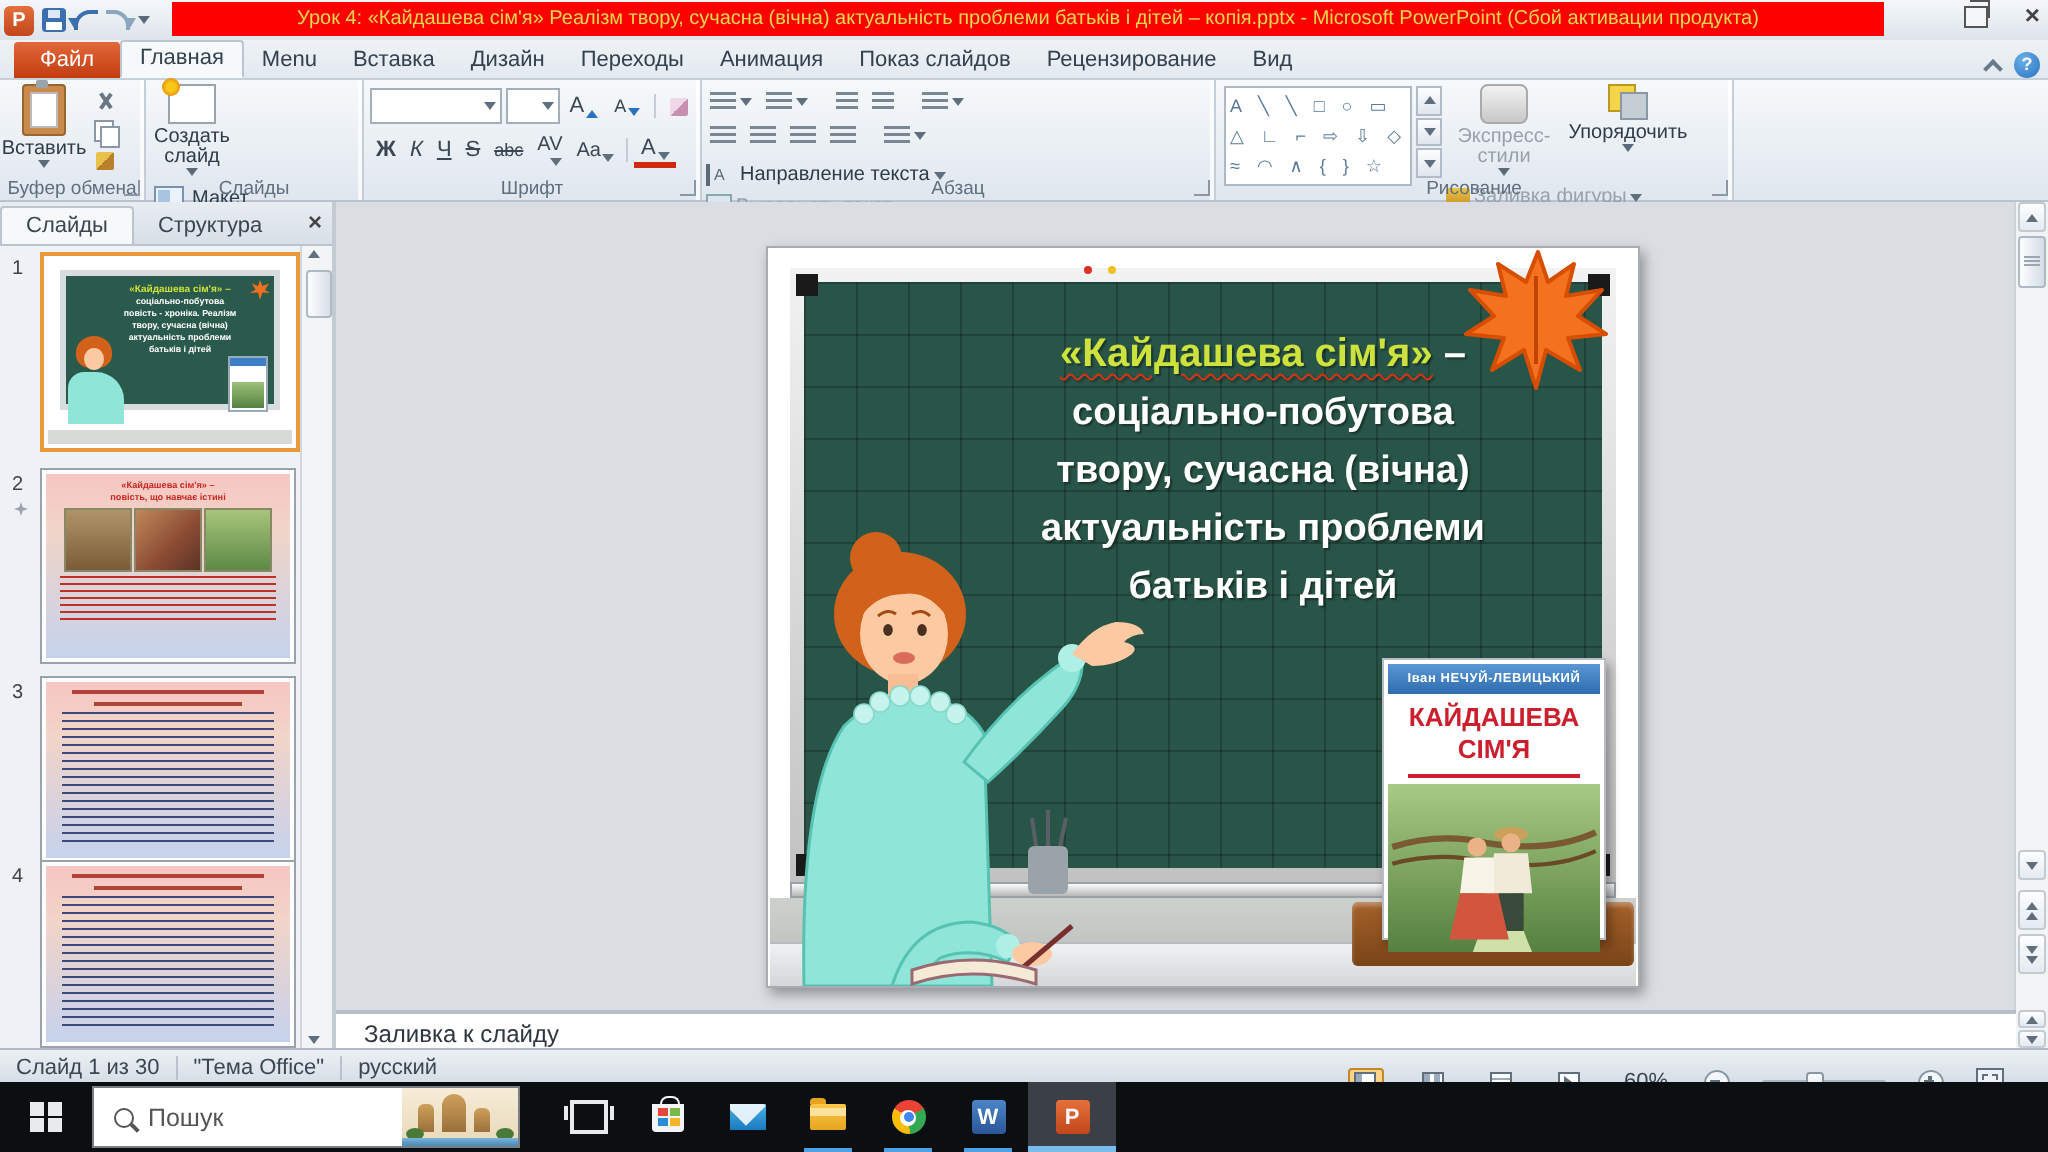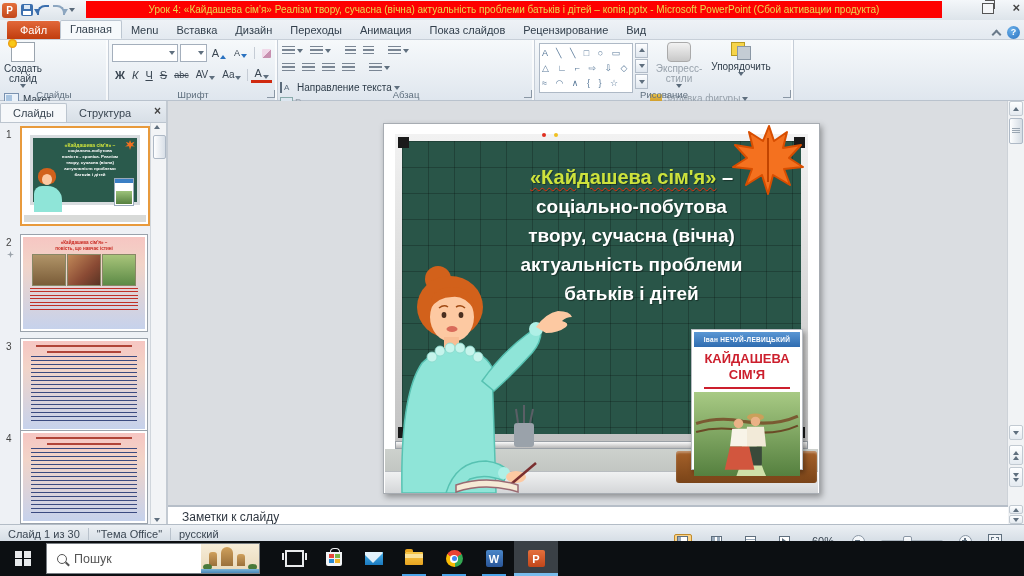--- a/index.html
+++ b/index.html
@@ -281,20 +281,40 @@
     <div class="tab">Рецензирование</div>
     <div class="tab">Вид</div>
   </div>
   <div class="tabrow-right">
     <div class="rib-chev"></div>
     <div class="help-btn">?</div>
   </div>
 
   <div class="ribbon">
 
+    <div class="rg" style="width:72px;">
+      <div class="bigbtn" style="width:40px;">
+        <div class="ic-clipboard"></div>
+        <div class="blabel">Вставить</div>
+        <div class="caret"></div>
+      </div>
+      <div class="smallcol">
+        <div class="sbtn">
+            <div class="ic-cut"></div>
+          </div>
+        <div class="sbtn">
+            <div class="ic-copy"></div>
+          </div>
+        <div class="sbtn">
+            <div class="ic-paint"></div>
+          </div>
+      </div>
+      <div class="glabel">Буфер обмена</div>
+      <div class="launcher"></div>
+    </div>
 
     <div class="rg" style="width:108px;">
       <div class="bigbtn" style="width:42px;">
         <div class="ic-newslide"></div>
         <div class="blabel">Создать слайд</div>
         <div class="caret"></div>
       </div>
       <div class="smallcol" style="gap:1px;">
         <div class="mrow">
             <div class="ic-layout"></div>
@@ -334,21 +354,21 @@
         <div class="fbtn">
             <div class="ic-paint" style="background:linear-gradient(135deg,#f0d8e8 50%,#c890b0 50%);"></div>
           </div>
       </div>
       <div style="display:flex;align-items:center;gap:1px;padding:2px 3px;">
         <div class="fbtn" style="font-weight:bold;">Ж</div>
         <div class="fbtn" style="font-style:italic;">К</div>
         <div class="fbtn" style="text-decoration:underline;">Ч</div>
         <div class="fbtn" style="text-decoration:line-through;">S</div>
         <div class="fbtn" style="text-decoration:line-through;font-size:9px;">abc</div>
-        <div class="fbtn" style="font-size:10px;">
+        <div class="fbtn" style="font-size:10px;flex-direction:column;">
             <span>AV</span>
             <div class="ar-dn"></div>
           </div>
         <div class="fbtn" style="font-size:10px;">
             <span>Aa</span>
             <div class="ar-dn"></div>
           </div>
         <div class="fsep"></div>
         <div class="fbtn" style="border-bottom:3px solid #d02a10;">
             <span>А</span>
@@ -661,21 +681,21 @@
     </div>
     <div class="vs-btn" style="top:404px;height:9px;">
         <div class="ar-up"></div>
       </div>
     <div class="vs-btn" style="top:414px;height:9px;">
         <div class="ar-dn"></div>
       </div>
   </div>
 
   <div class="notes">
-    <div class="notes-label">Заметки к слайду</div>
+    <div class="notes-label">Заливка к слайду</div>
   </div>
 
   <div class="sbar">
     <div class="scell">Слайд 1 из 30</div>
     <div class="sdiv"></div>
     <div class="scell">"Тема Office"</div>
     <div class="sdiv"></div>
     <div class="scell">русский</div>
     <div class="sright">
       <div class="vb sel">

